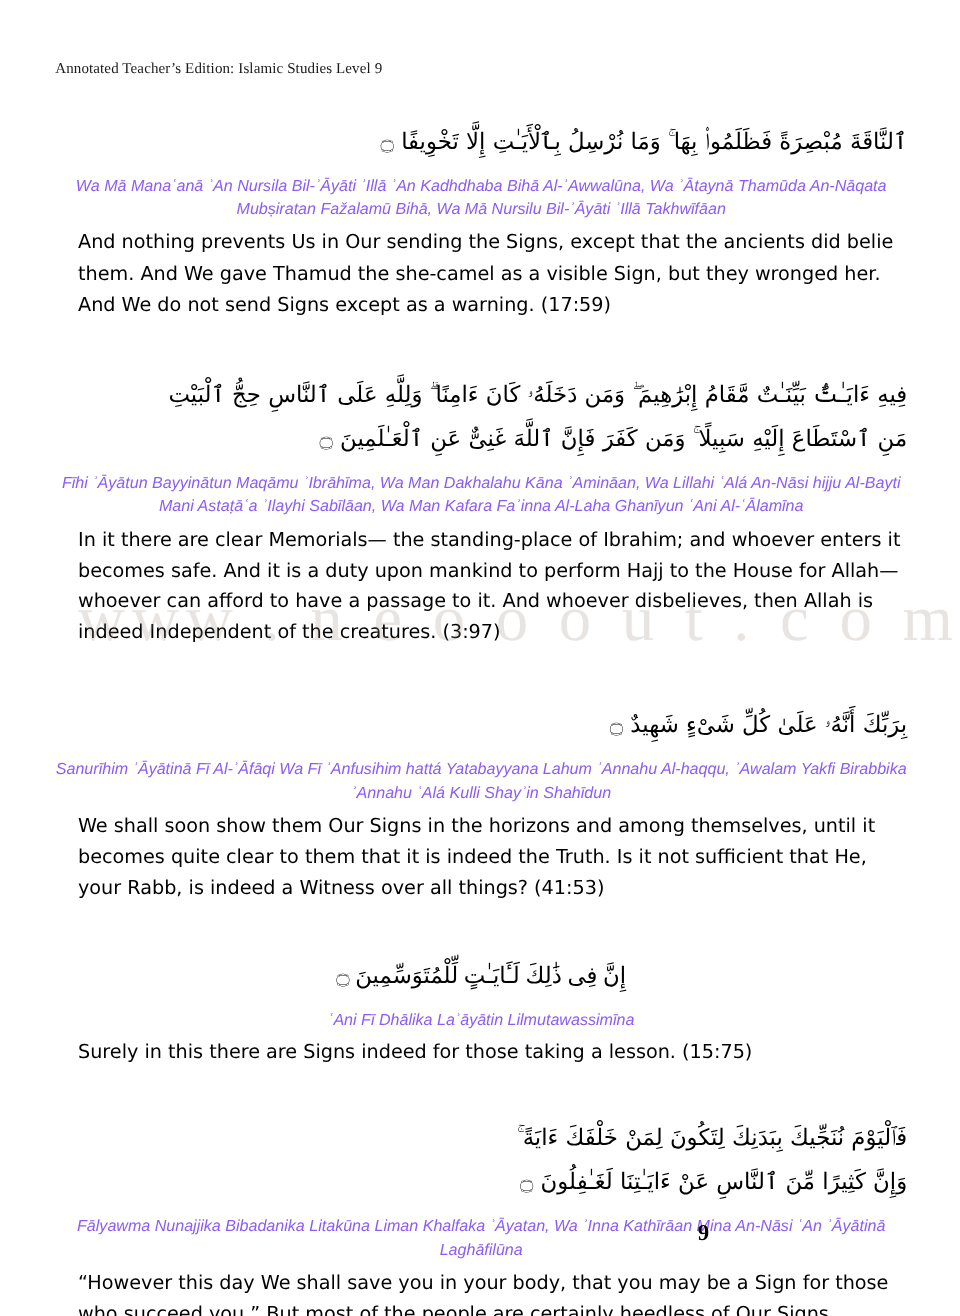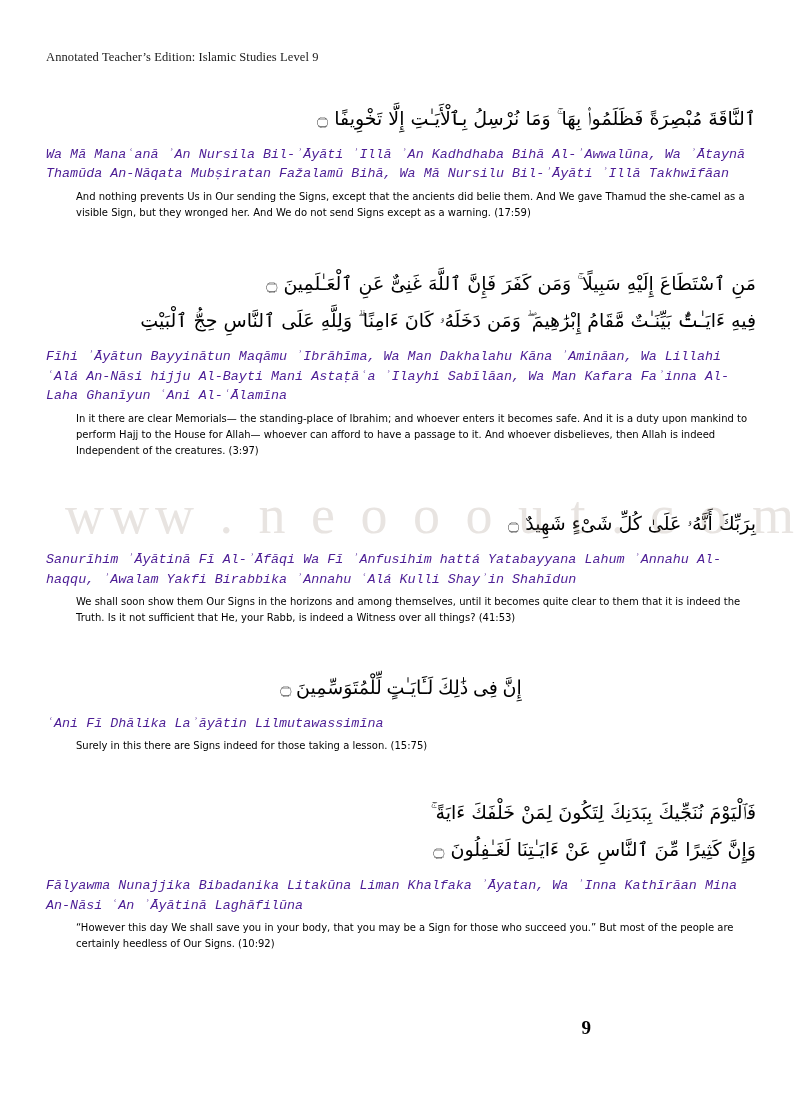--- a/index.html
+++ b/index.html
@@ -74,34 +74,35 @@
   .arabic.center {
     text-align: center;
     padding-left: 0;
     font-family: Liberation Serif, serif;
   }
   .arabic .line {
     display: block;
   }
 
   .translit {
-    font-family: Liberation Mono, monospace;
+    font-family: Liberation Sans, sans-serif;
     font-style: italic;
     font-size: 13.4px;
     line-height: 1.45;
     margin-top: 8px;
-    color: #4c1d95;
+    color: #8b5cf6;
+    text-align: center;
   }
 
   .translation {
     font-family: "DejaVu Sans", "Liberation Sans", sans-serif;
-    font-size: 10px;
+    font-size: 16px;
     line-height: 1.62;
     margin-top: 5px;
-    margin-left: 30px;
+    margin-left: 19px;
     color: #000;
   }
 
   .page-number {
     position: absolute;
     bottom: 58px;
     right: 46px;
     font-family: "Liberation Serif", serif;
     font-weight: bold;
     font-size: 19px;
@@ -128,22 +129,22 @@
     <div class="verse-block b1">
       <div class="arabic">
         <span class="line">ٱلنَّاقَةَ مُبْصِرَةً فَظَلَمُوا۟ بِهَا ۚ وَمَا نُرْسِلُ بِٱلْأَيَـٰتِ إِلَّا تَخْوِيفًا ۝</span>
       </div>
       <div class="translit">Wa Mā Manaʿanā ʾAn Nursila Bil-ʾĀyāti ʾIllā ʾAn Kadhdhaba Bihā Al-ʾAwwalūna, Wa ʾĀtaynā Thamūda An-Nāqata Mubṣiratan Fažalamū Bihā, Wa Mā Nursilu Bil-ʾĀyāti ʾIllā Takhwīfāan</div>
       <div class="translation">And nothing prevents Us in Our sending the Signs, except that the ancients did belie them.  And We gave Thamud the she-camel as a visible Sign, but they wronged her.  And We do not send Signs except as a warning. (17:59)</div>
     </div>
 
     <div class="verse-block b2">
       <div class="arabic">
+        <span class="line">فِيهِ ءَايَـٰتٌۢ بَيِّنَـٰتٌ مَّقَامُ إِبْرَٰهِيمَ ۖ وَمَن دَخَلَهُۥ كَانَ ءَامِنًا ۗ وَلِلَّهِ عَلَى ٱلنَّاسِ حِجُّ ٱلْبَيْتِ</span>
         <span class="line">مَنِ ٱسْتَطَاعَ إِلَيْهِ سَبِيلًا ۚ وَمَن كَفَرَ فَإِنَّ ٱللَّهَ غَنِىٌّ عَنِ ٱلْعَـٰلَمِينَ ۝</span>
-        <span class="line">فِيهِ ءَايَـٰتٌۢ بَيِّنَـٰتٌ مَّقَامُ إِبْرَٰهِيمَ ۖ وَمَن دَخَلَهُۥ كَانَ ءَامِنًا ۗ وَلِلَّهِ عَلَى ٱلنَّاسِ حِجُّ ٱلْبَيْتِ</span>
       </div>
       <div class="translit">Fīhi ʾĀyātun Bayyinātun Maqāmu ʾIbrāhīma, Wa Man Dakhalahu Kāna ʾAmināan, Wa Lillahi ʿAlá An-Nāsi hijju Al-Bayti Mani Astaṭāʿa ʾIlayhi Sabīlāan, Wa Man Kafara Faʾinna Al-Laha Ghanīyun ʿAni Al-ʿĀlamīna</div>
       <div class="translation">In it there are clear Memorials— the standing-place of Ibrahim; and whoever enters it becomes safe.  And it is a duty upon mankind to perform Hajj to the House for Allah— whoever can afford to have a passage to it.  And whoever disbelieves, then Allah is indeed Independent of the creatures. (3:97)</div>
     </div>
 
     <div class="verse-block b3">
       <div class="arabic">
         <span class="line">بِرَبِّكَ أَنَّهُۥ عَلَىٰ كُلِّ شَىْءٍ شَهِيدٌ ۝</span>
       </div>
       <div class="translit">Sanurīhim ʾĀyātinā Fī Al-ʾĀfāqi Wa Fī ʾAnfusihim hattá Yatabayyana Lahum ʾAnnahu Al-haqqu, ʾAwalam Yakfi Birabbika ʾAnnahu ʿAlá Kulli Shayʾin Shahīdun</div>

